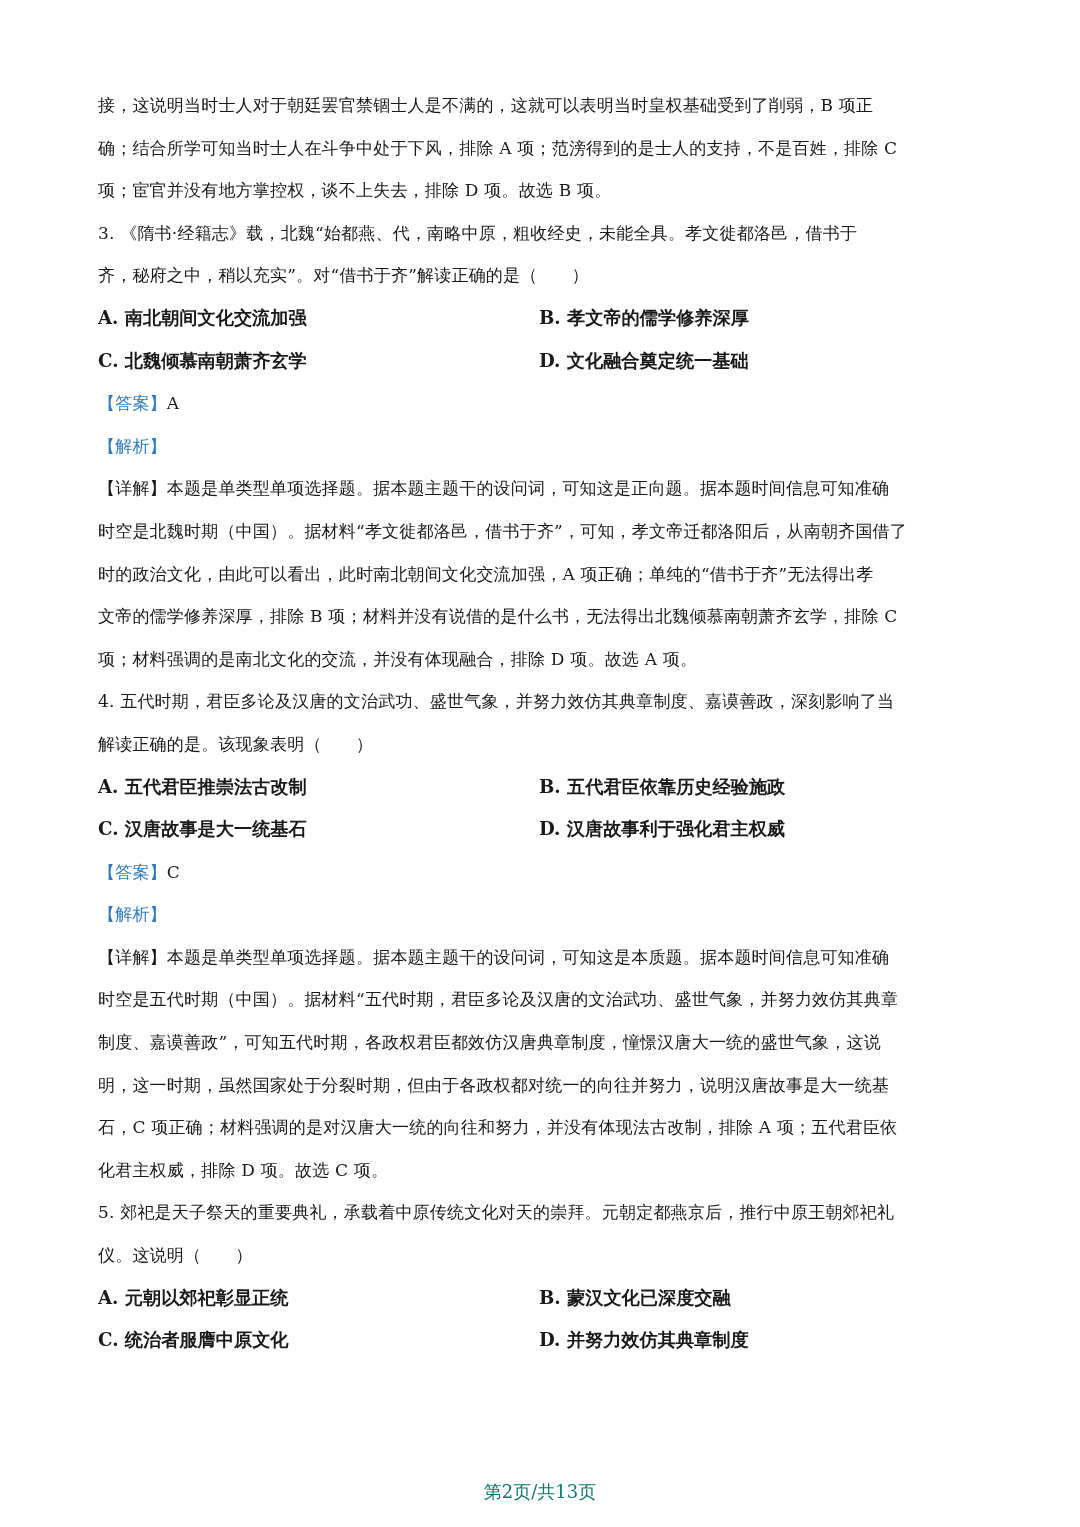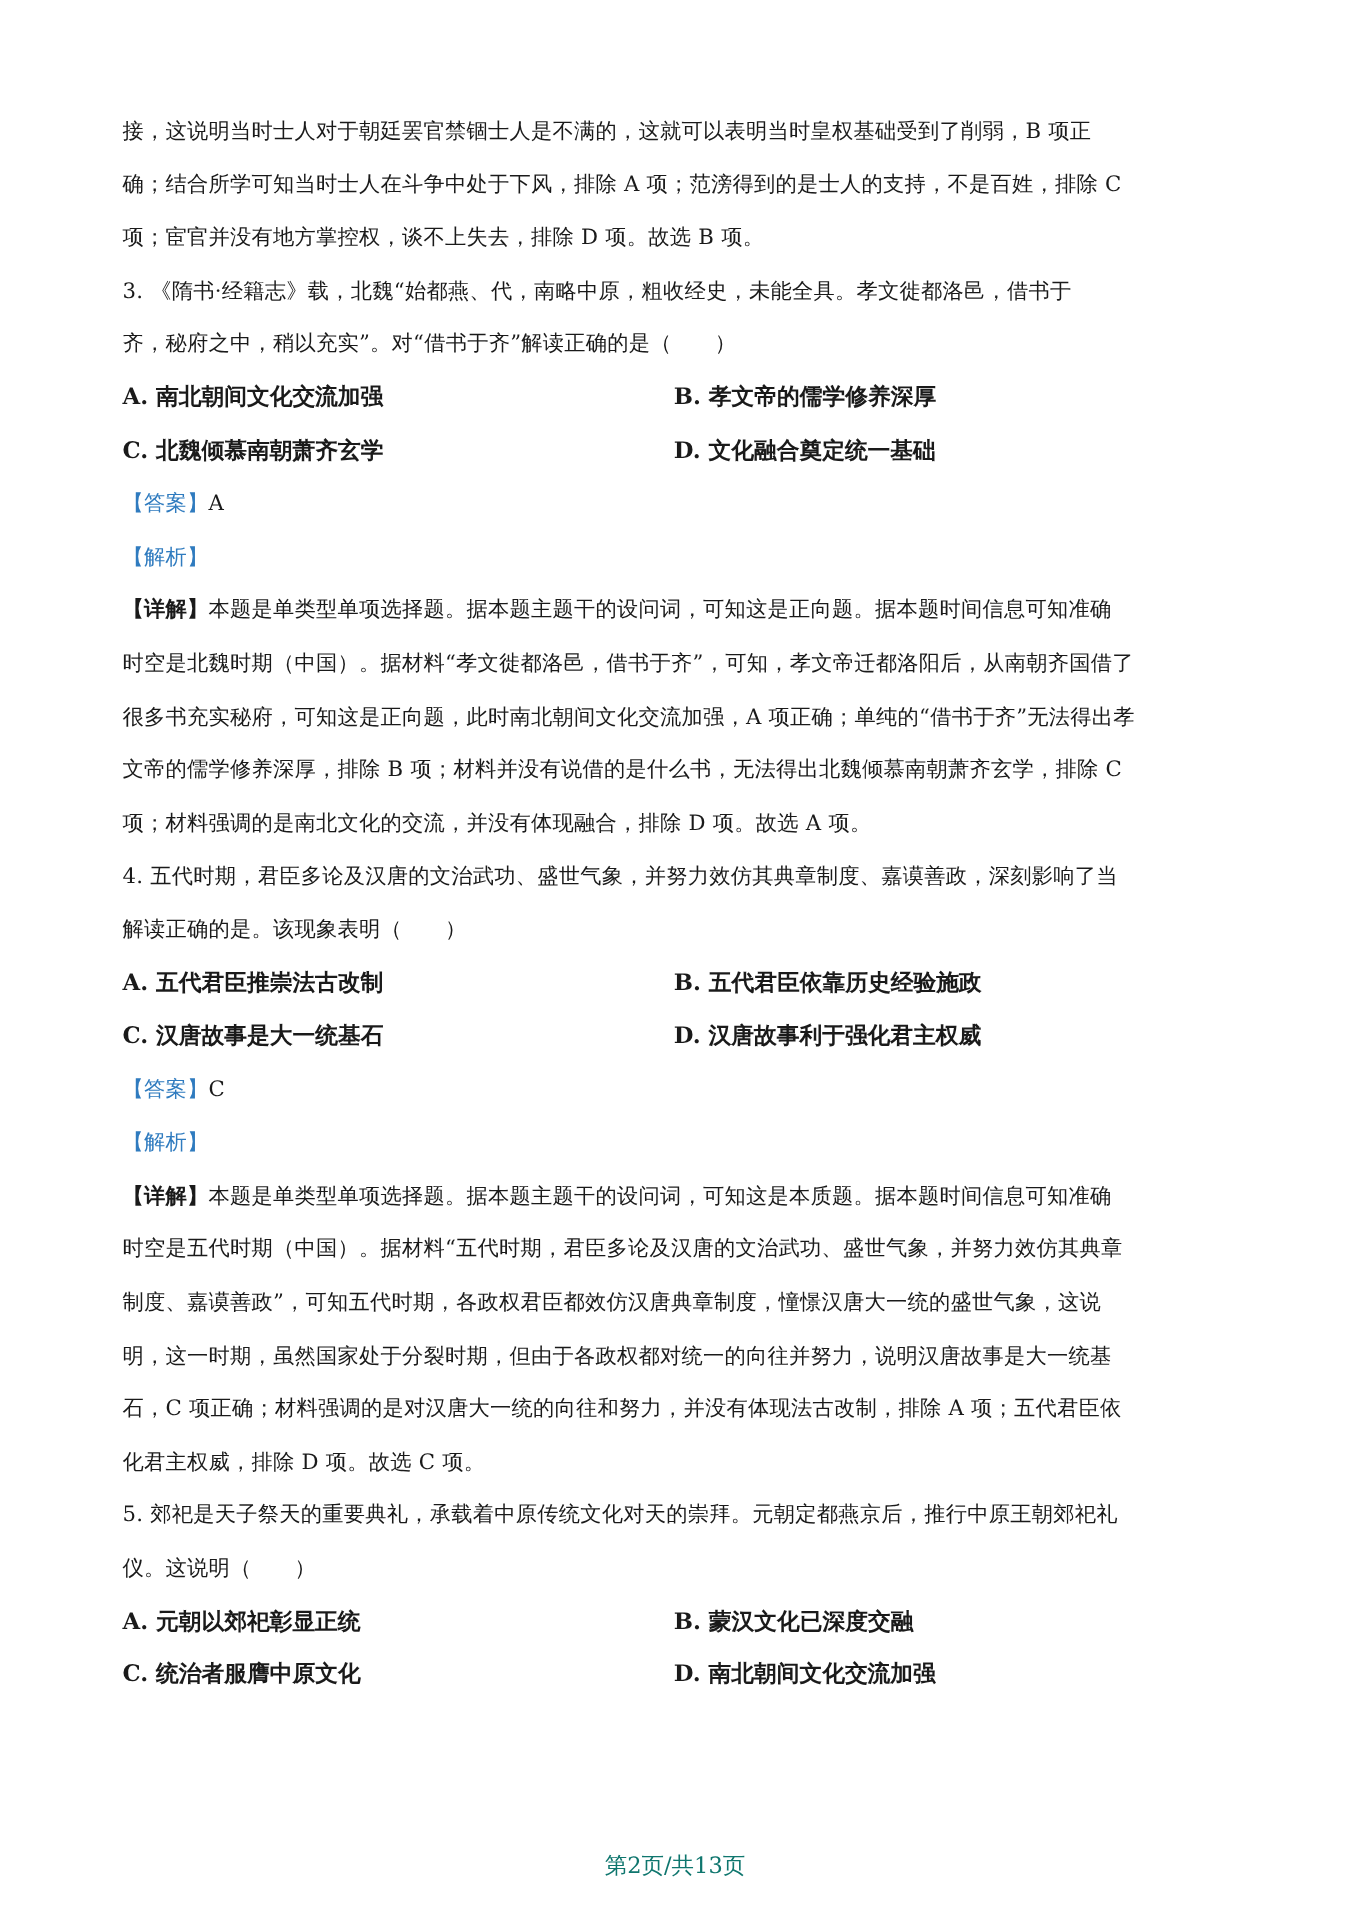--- a/index.html
+++ b/index.html
@@ -3,21 +3,21 @@
 <meta charset="utf-8">
 <style>
   html, body { margin: 0; padding: 0; background: #ffffff; }
   body { width: 1080px; height: 1527px; position: relative; overflow: hidden;
          font-family: "DejaVu Serif", "Liberation Serif", serif; color: #1a1a1a; }
   .page { position: absolute; left: 98px; top: 84px; width: 884px; }
   .line { height: 42.6px; line-height: 42.6px; font-size: 17px; white-space: nowrap; letter-spacing: 0.2px; }
   .opts { display: flex; height: 42.6px; line-height: 42.6px; font-size: 18.2px; font-weight: bold; }
   .opts .opt { width: 441px; white-space: nowrap; }
   .lbl { color: #2f7bbf; }
-  .bold-bracket { font-weight: bold; }
+  .bold-bracket { font-weight: normal; }
   .footer { position: absolute; top: 1480px; left: 0; width: 1080px; text-align: center;
             font-size: 18px; color: #0f766e; }
 </style>
 </head>
 <body>
 
 <div class="page">
 
   <div>
     <div class="line">接，这说明当时士人对于朝廷罢官禁锢士人是不满的，这就可以表明当时皇权基础受到了削弱，B 项正</div>
@@ -39,21 +39,21 @@
     <div class="line">
       <span class="lbl">【答案】</span><span>A</span>
     </div>
     <div class="line">
       <span class="lbl">【解析】</span>
     </div>
     <div class="line">
       <span class="bold-bracket">【详解】</span><span>本题是单类型单项选择题。据本题主题干的设问词，可知这是正向题。据本题时间信息可知准确</span>
     </div>
     <div class="line">时空是北魏时期（中国）。据材料“孝文徙都洛邑，借书于齐”，可知，孝文帝迁都洛阳后，从南朝齐国借了</div>
-    <div class="line">很多书充实秘府，可知这是正向题，此时南北朝间文化交流加强，A 项正确；单纯的“借书于齐”无法得出孝</div>
+    <div class="line">时的政治文化，由此可以看出，此时南北朝间文化交流加强，A 项正确；单纯的“借书于齐”无法得出孝</div>
     <div class="line">文帝的儒学修养深厚，排除 B 项；材料并没有说借的是什么书，无法得出北魏倾慕南朝萧齐玄学，排除 C</div>
     <div class="line">项；材料强调的是南北文化的交流，并没有体现融合，排除 D 项。故选 A 项。</div>
   </div>
 
   <div>
     <div class="line">4. 五代时期，君臣多论及汉唐的文治武功、盛世气象，并努力效仿其典章制度、嘉谟善政，深刻影响了当</div>
     <div class="line">解读正确的是。该现象表明（　　）</div>
     <div class="opts">
       <div class="opt">A. 五代君臣推崇法古改制</div>
       <div class="opt">B. 五代君臣依靠历史经验施政</div>
@@ -80,18 +80,18 @@
 
   <div>
     <div class="line">5. 郊祀是天子祭天的重要典礼，承载着中原传统文化对天的崇拜。元朝定都燕京后，推行中原王朝郊祀礼</div>
     <div class="line">仪。这说明（　　）</div>
     <div class="opts">
       <div class="opt">A. 元朝以郊祀彰显正统</div>
       <div class="opt">B. 蒙汉文化已深度交融</div>
     </div>
     <div class="opts">
       <div class="opt">C. 统治者服膺中原文化</div>
-      <div class="opt">D. 南北朝间文化交流加强</div>
+      <div class="opt">D. 并努力效仿其典章制度</div>
     </div>
   </div>
 </div>
 
 <div class="footer">第2页/共13页</div>
 
 </body></html>

